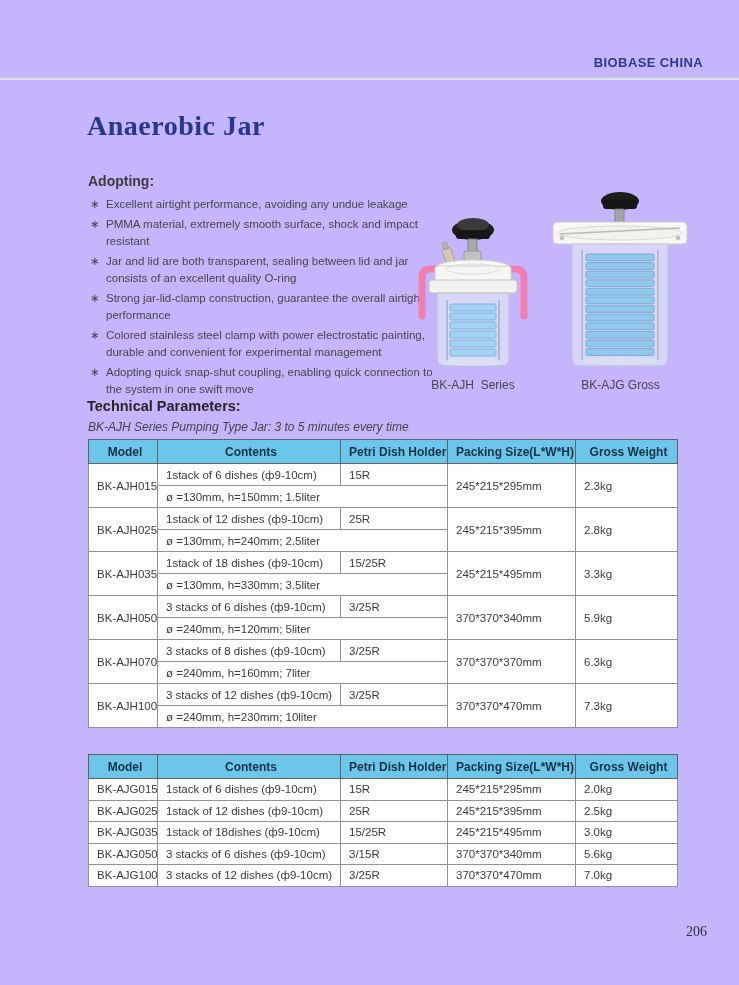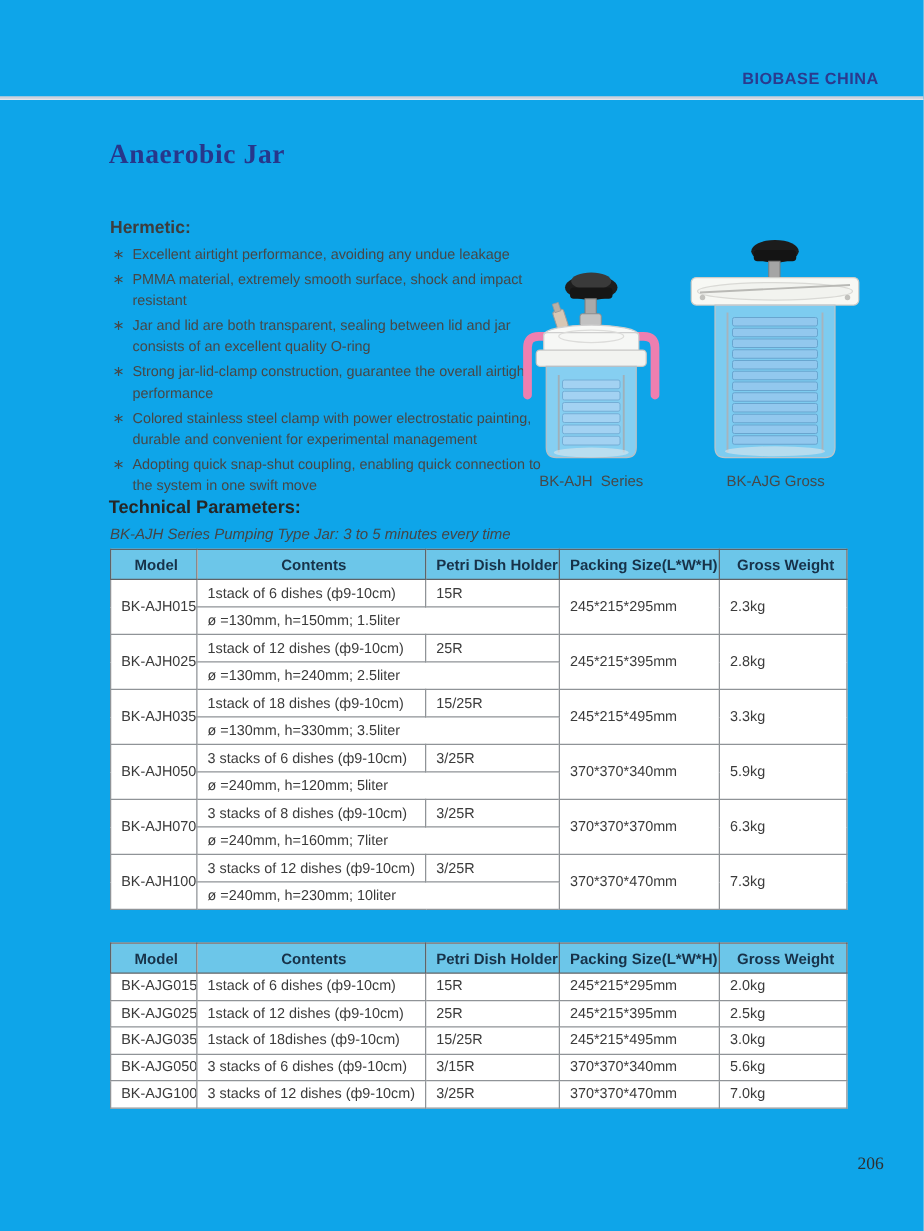--- a/index.html
+++ b/index.html
@@ -1,34 +1,34 @@
 <!DOCTYPE html>
 <html style="--accent: #2b3a8e; --thead-bg: #6cc6e9;"><head>
 <meta charset="utf-8">
 <style>
   :root{
     --accent:#2b3a8e;
     --thead-bg:#6cc6e9;
   }
   html,body{margin:0;padding:0;background:#e8e8e8;}
   .page{
-    position:relative;width:739px;height:985px;background:#0ea5e9;
+    position:relative;width:739px;height:985px;background:#c4b5fd;
     font-family:"Liberation Sans",sans-serif;overflow:hidden;margin:0 auto;
   }
   .brand{
     position:absolute;top:55px;right:36px;font-size:13px;font-weight:bold;
     color:var(--accent);letter-spacing:.4px;
   }
   .header-rule{
     position:absolute;top:77px;left:0;width:739px;height:2px;
     background:#ccd1dc;border-bottom:1px solid #e4e7ee;
   }
   .title{
     position:absolute;top:110px;left:87px;
-    font-family:"Liberation Serif",serif;font-size:22px;font-weight:bold;
+    font-family:"Liberation Serif",serif;font-size:28px;font-weight:bold;
     color:#27378b;letter-spacing:.5px;
   }
   .features-heading{
     position:absolute;top:173px;left:88px;font-size:14px;font-weight:bold;color:#3d3d3d;
   }
   .features-list{
     position:absolute;top:196px;left:90px;width:344px;
     list-style:none;margin:0;padding:0;
   }
   .features-list li{
@@ -72,21 +72,21 @@
 </head>
 <body>
 
 <div class="page">
 
   <div class="brand">BIOBASE CHINA</div>
   <div class="header-rule"></div>
 
   <h1 class="title" style="margin:0;">Anaerobic Jar</h1>
 
-  <div class="features-heading">Hermetic:</div>
+  <div class="features-heading">Adopting:</div>
   <ul class="features-list">
       <li><span class="bullet">∗</span><span>Excellent airtight performance, avoiding any undue leakage</span></li>
       <li><span class="bullet">∗</span><span>PMMA material, extremely smooth surface, shock and impact resistant</span></li>
       <li><span class="bullet">∗</span><span>Jar and lid are both transparent, sealing between lid and jar consists of an excellent quality O-ring</span></li>
       <li><span class="bullet">∗</span><span>Strong jar-lid-clamp construction, guarantee the overall airtight performance</span></li>
       <li><span class="bullet">∗</span><span>Colored stainless steel clamp with power electrostatic painting, durable and convenient for experimental management</span></li>
       <li><span class="bullet">∗</span><span>Adopting quick snap-shut coupling, enabling quick connection to the system in one swift move</span></li>
     </ul>
 
   <svg class="jar-svg" style="left:406px;top:212px;" width="134" height="162" viewBox="0 0 134 162">

